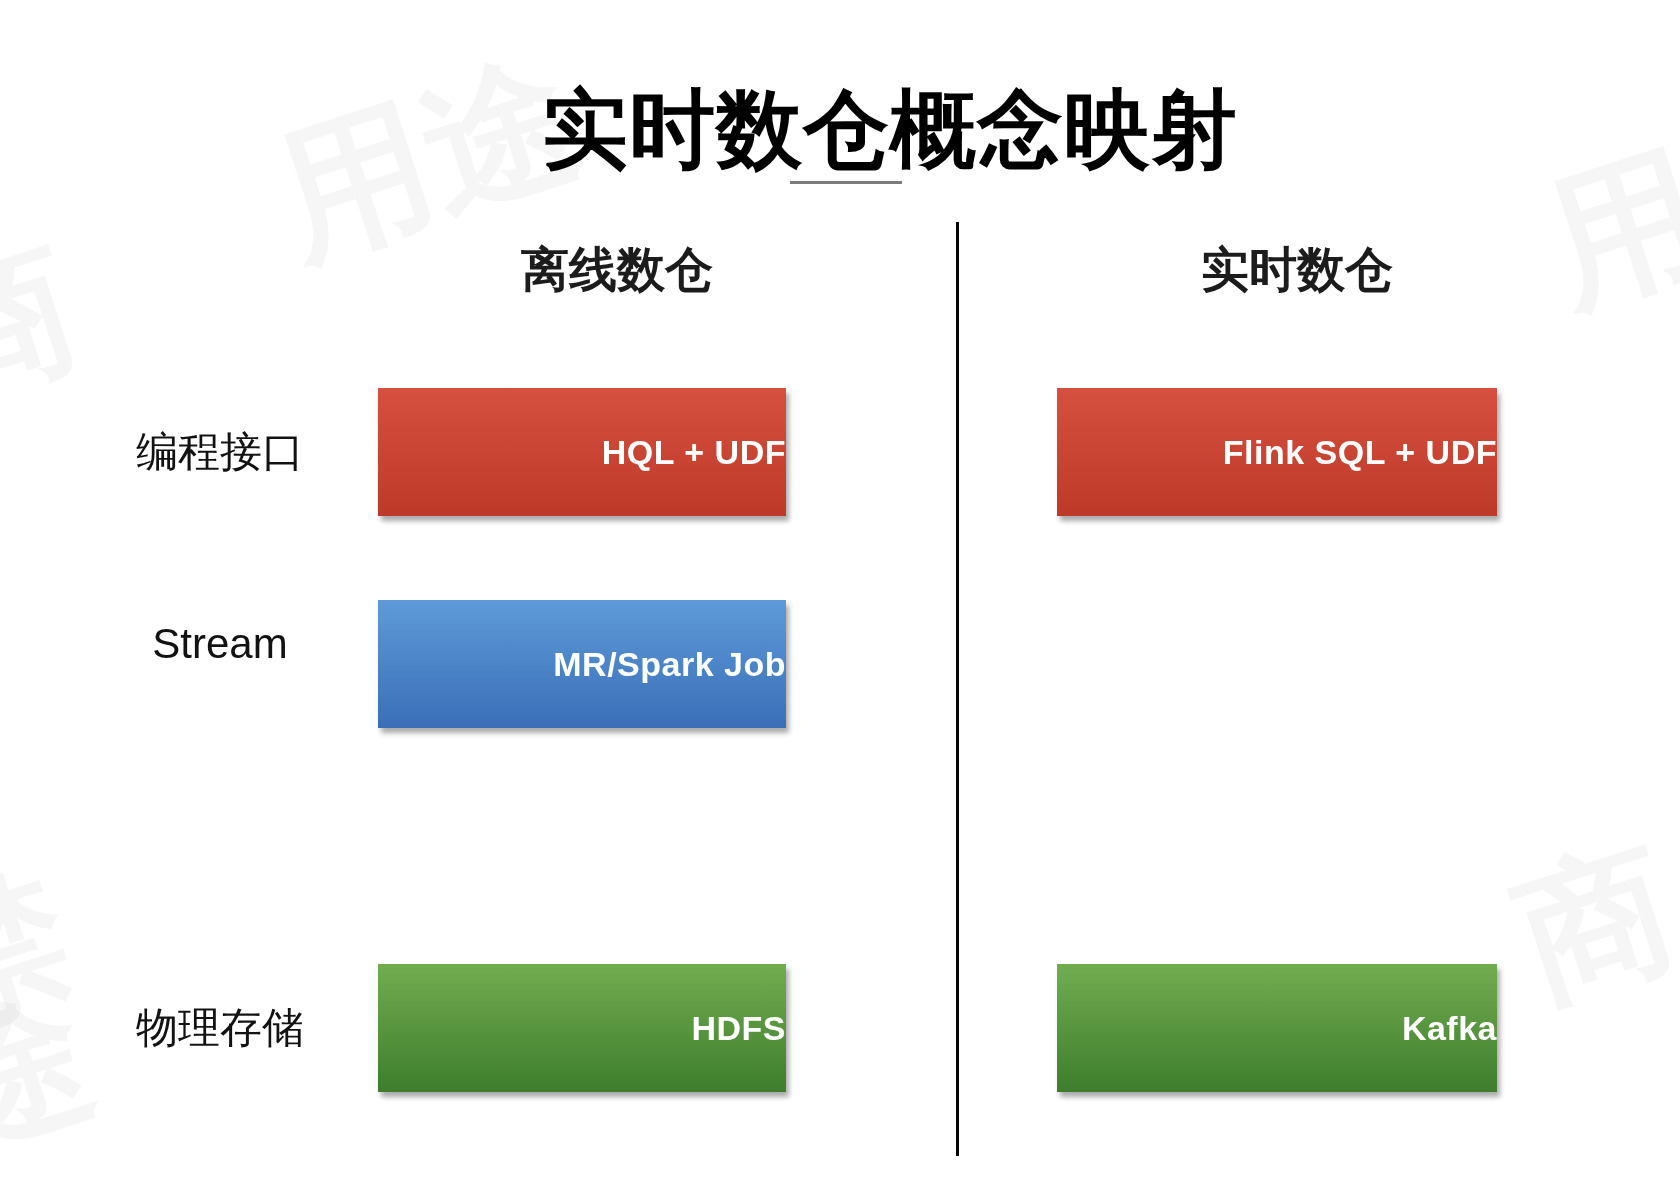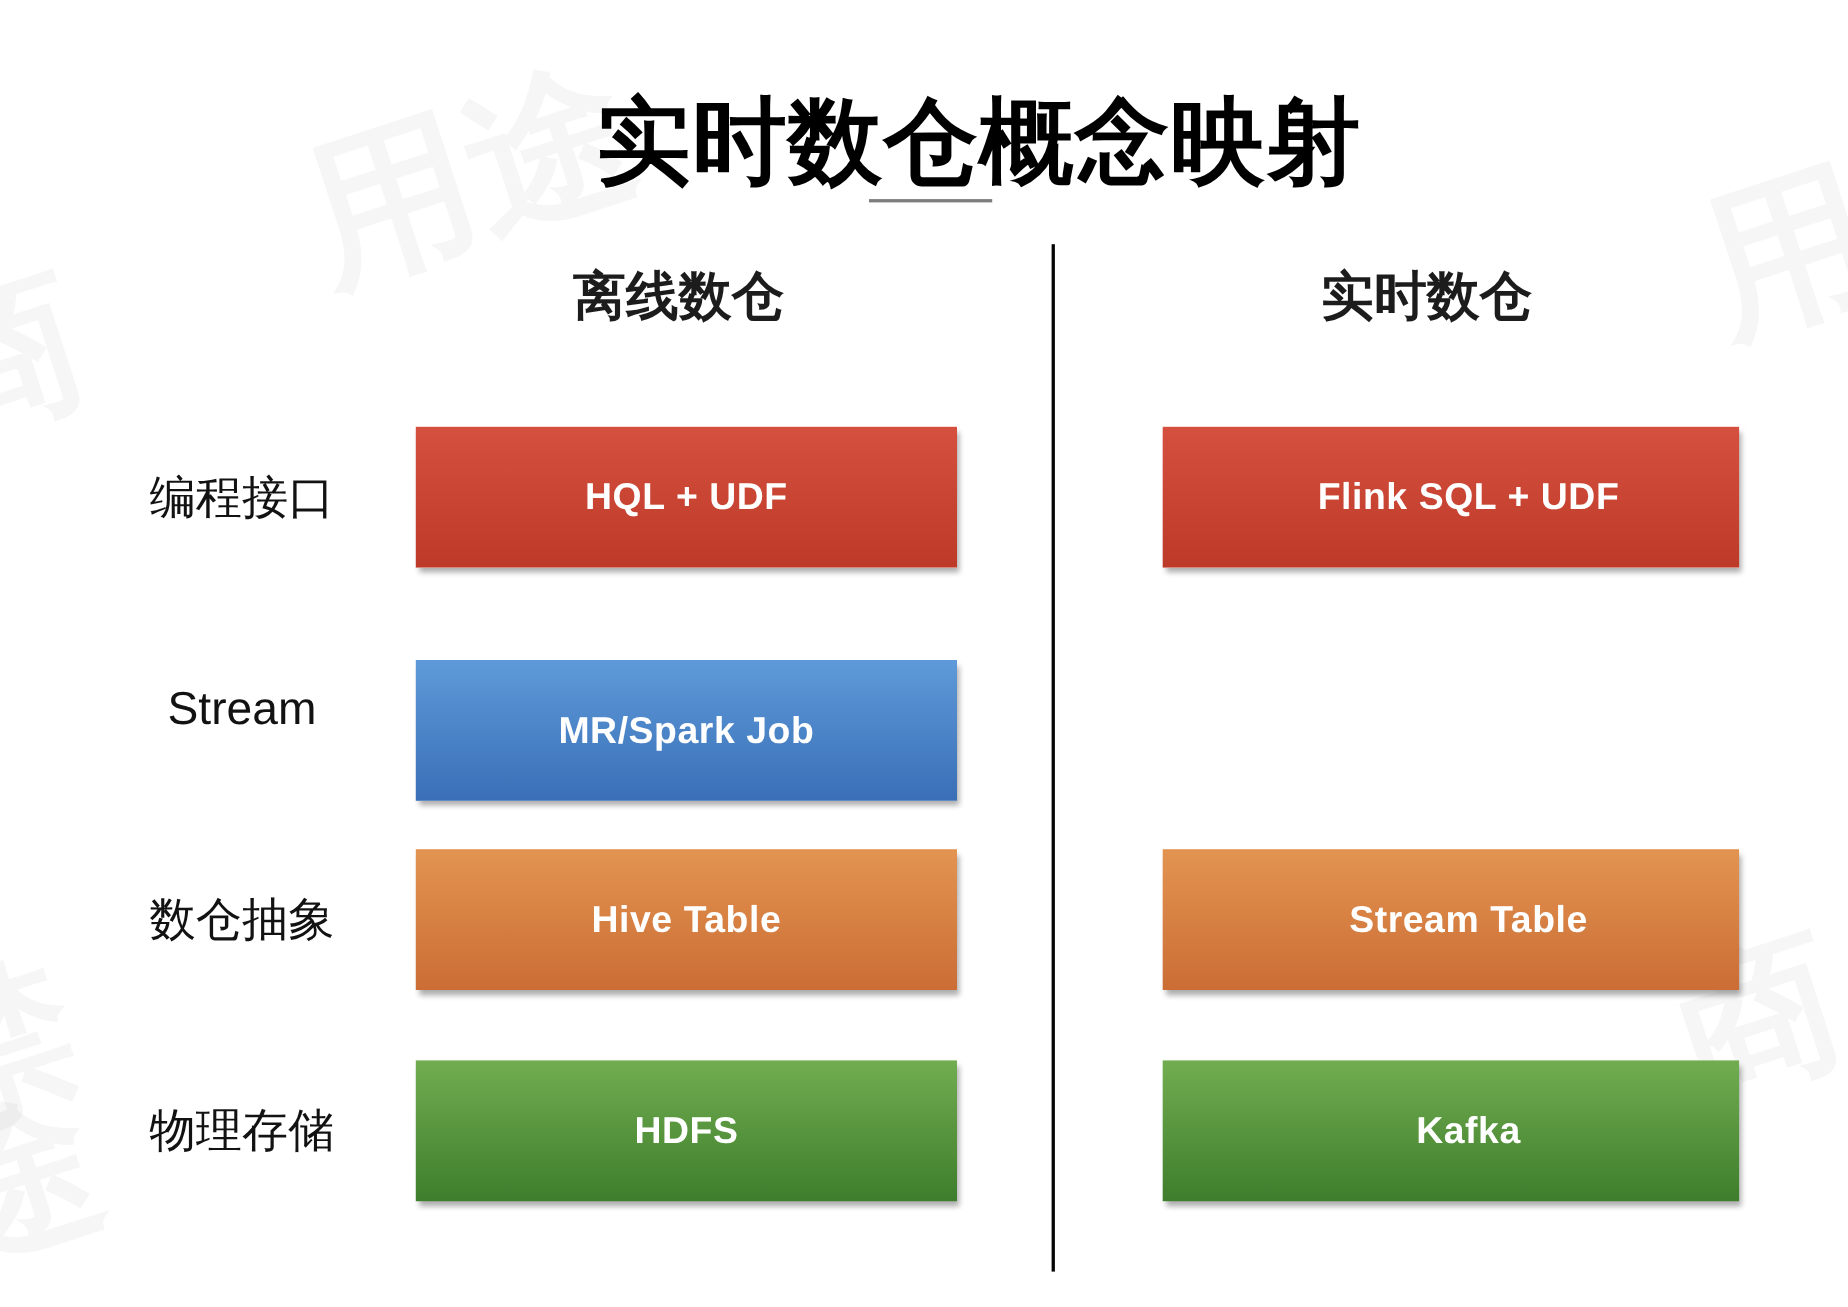--- a/index.html
+++ b/index.html
@@ -31,22 +31,22 @@
     position:absolute;left:956px;top:222px;width:3px;height:934px;background:#050505;
   }
   #rows{position:absolute;inset:0;border-radius:15px;}
   .row{position:absolute;left:0;width:1680px;height:128px;}
   .row-label{
     position:absolute;left:88px;top:0;width:264px;height:128px;
     display:flex;align-items:center;justify-content:center;
     font-size:42px;font-weight:400;color:#121212;white-space:nowrap;
   }
   .box{
-    position:absolute;top:0;height:128px;width:492px;
-    display:flex;align-items:center;justify-content:center;
+    position:absolute;top:0;height:128px;width:408px;
+    display:flex;align-items:center;justify-content:flex-end;
     box-shadow:3px 5px 5px rgba(0,0,0,0.33);
   }
   .box.left{left:378px;}
   .box.right{left:1057px;padding-left:32px;}
   .box-text{
     color:#ffffff;font-size:34px;font-weight:700;letter-spacing:0.5px;white-space:nowrap;
   }
 </style>
 </head>
 <body>
@@ -81,29 +81,20 @@
       </div>
     </div>
 
     <div class="row" style="top: 580px;">
       <div class="row-label">Stream</div>
       <div class="box left" style="background: linear-gradient(rgb(94, 154, 217), rgb(58, 111, 183)); margin-top: 20px;">
         <span class="box-text">MR/Spark Job</span>
       </div>
     </div>
 
-    <div class="row" style="top: 772px;">
-      <div class="row-label">数仓抽象</div>
-      <div class="box left" style="background: linear-gradient(rgb(227, 148, 81), rgb(203, 109, 53));">
-        <span class="box-text">Hive Table</span>
-      </div>
-      <div class="box right" style="background: linear-gradient(rgb(227, 148, 81), rgb(203, 109, 53));">
-        <span class="box-text">Stream Table</span>
-      </div>
-    </div>
 
     <div class="row" style="top: 964px;">
       <div class="row-label">物理存储</div>
       <div class="box left" style="background: linear-gradient(rgb(113, 173, 80), rgb(62, 125, 44));">
         <span class="box-text">HDFS</span>
       </div>
       <div class="box right" style="background: linear-gradient(rgb(113, 173, 80), rgb(62, 125, 44));">
         <span class="box-text">Kafka</span>
       </div>
     </div>

